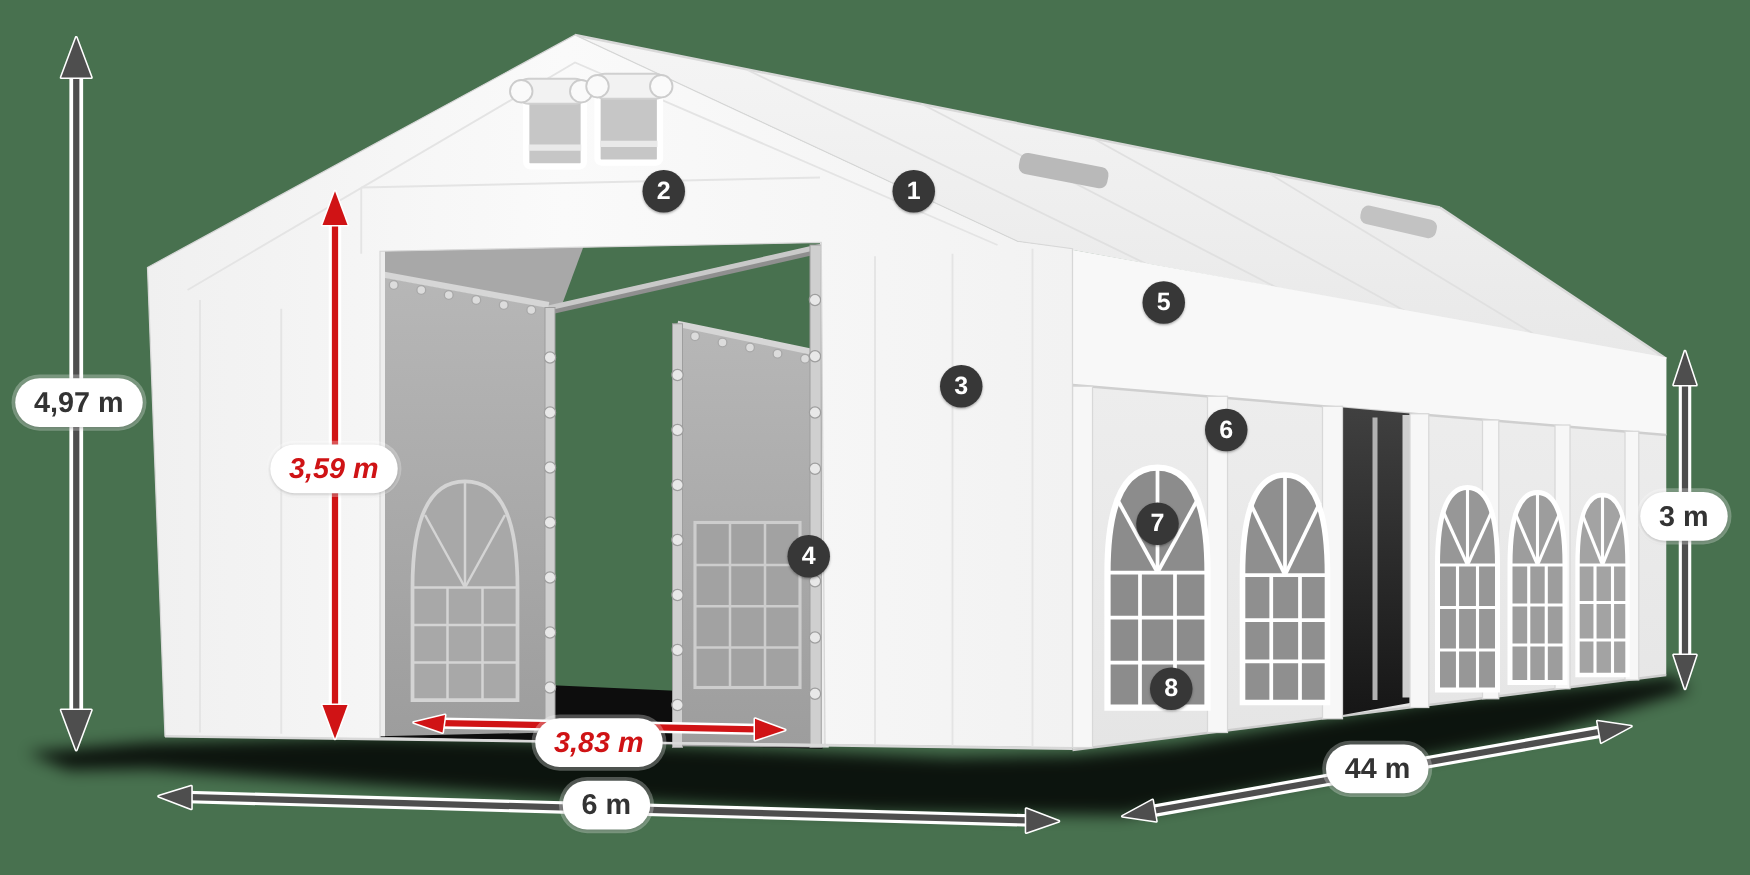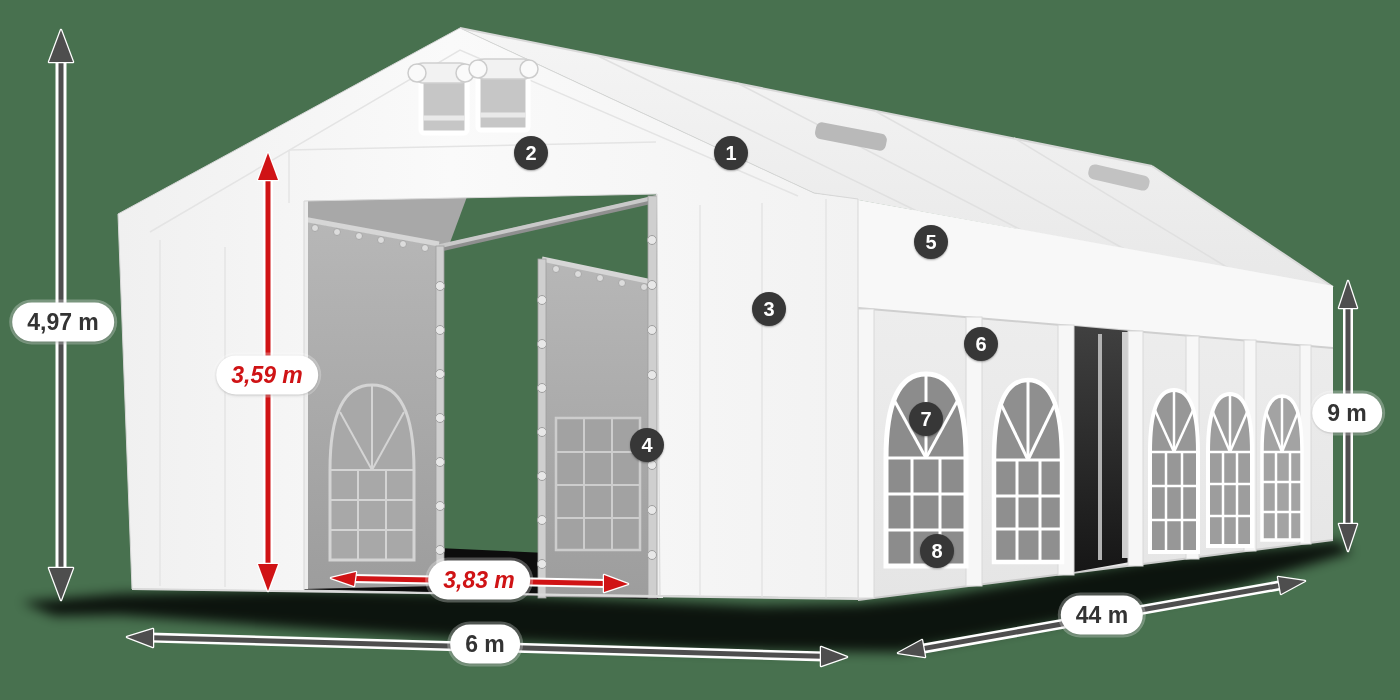--- a/index.html
+++ b/index.html
@@ -302,24 +302,24 @@
       <line x1="1348" y1="300" x2="1348" y2="528" stroke="#fff" stroke-width="10"></line>
       <line x1="1348" y1="303" x2="1348" y2="525" stroke="#4e4e4e" stroke-width="5"></line>
       <polygon class="ah" points="1348,281 1339,308 1357,308" fill="#4e4e4e"></polygon>
       <polygon class="ah" points="1348,551 1339,524 1357,524" fill="#4e4e4e"></polygon>
     </g>
   </g>
 </svg>
 
 <div class="pill" style="left:63px;top:322px;">4,97 m</div>
 <div class="pill pill--red" style="left:267px;top:375px;">3,59 m</div>
-<div class="pill pill--red" style="left:479px;top:580px;">3,83 m</div>
+<div class="pill pill--red" style="left:479px;top:594px;">3,83 m</div>
 <div class="pill" style="left:485px;top:644px;">6 m</div>
 <div class="pill" style="left:1102px;top:615px;">44 m</div>
-<div class="pill" style="left:1347px;top:413px;">9 m</div>
+<div class="pill" style="left:1347px;top:413px;">3 m</div>
 
 <div class="badge" style="left:731px;top:153px;">1</div>
 <div class="badge" style="left:531px;top:153px;">2</div>
 <div class="badge" style="left:769px;top:309px;">3</div>
 <div class="badge" style="left:647px;top:445px;">4</div>
 <div class="badge" style="left:931px;top:242px;">5</div>
 <div class="badge" style="left:981px;top:344px;">6</div>
 <div class="badge" style="left:926px;top:419px;">7</div>
 <div class="badge" style="left:937px;top:551px;">8</div>
 

